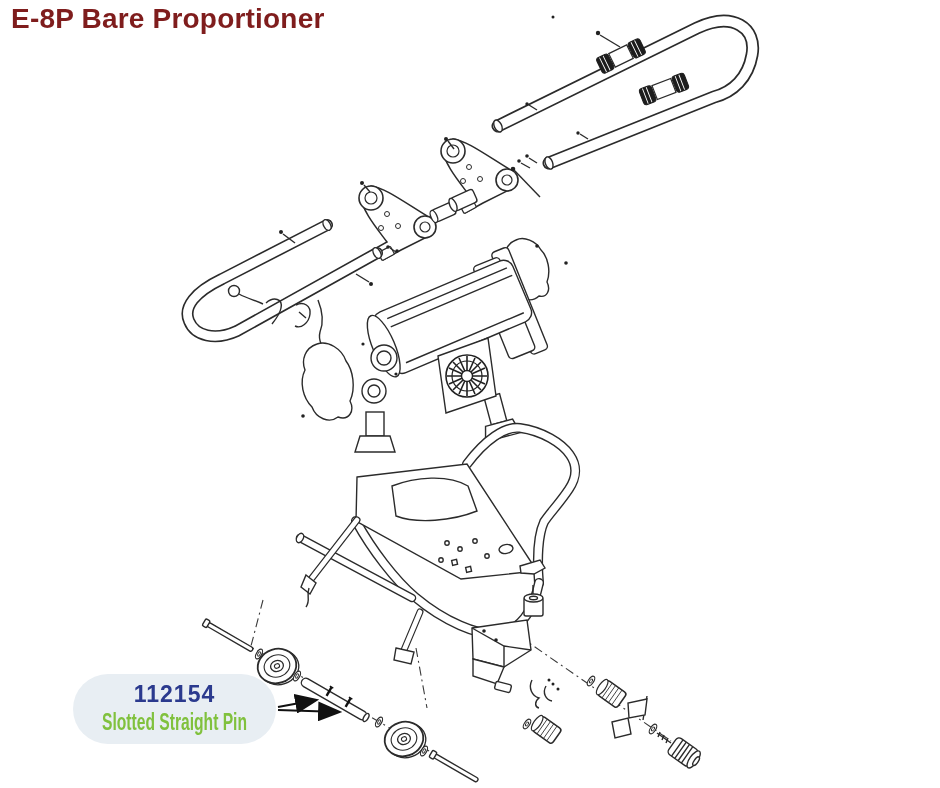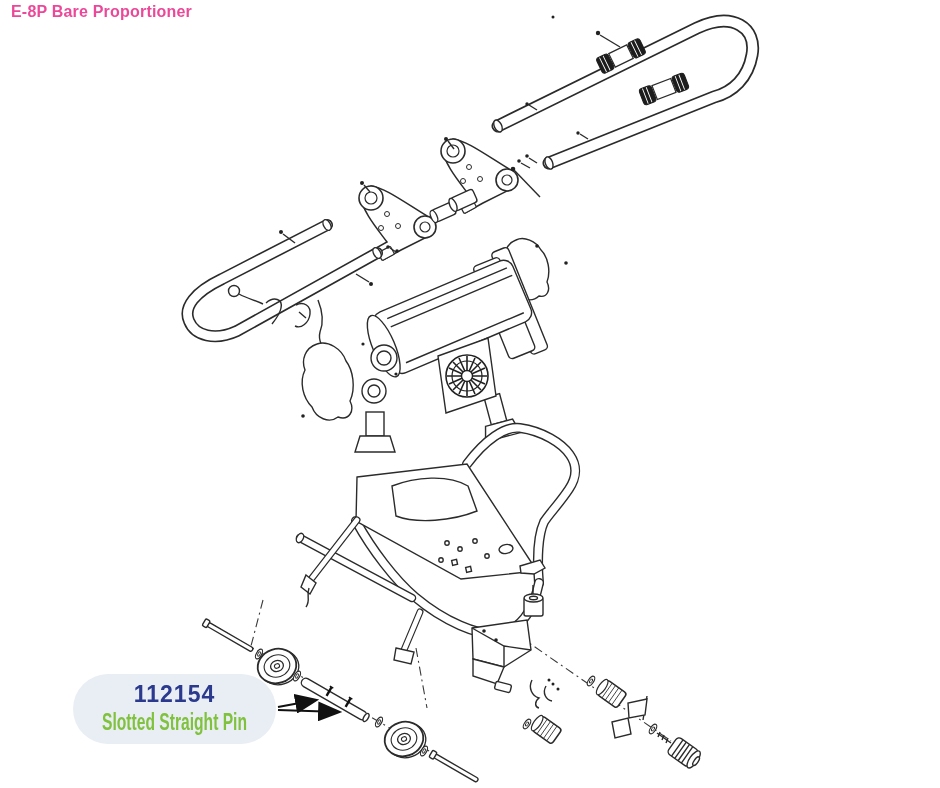--- a/index.html
+++ b/index.html
@@ -1,19 +1,19 @@
 <!DOCTYPE html>
 <html><head>
 <meta charset="utf-8">
 <style>
   html,body{margin:0;padding:0;background:#fff;}
   .page{position:relative;width:940px;height:788px;background:#fff;overflow:hidden;
         font-family:"Liberation Sans",sans-serif;}
-  .page-title{position:absolute;top:3px;left:11px;font-size:16px;font-weight:700;
-        color:#ec4899;letter-spacing:.2px;}
+  .page-title{position:absolute;top:3px;left:11px;font-size:28px;font-weight:700;
+        color:#7f1d1d;letter-spacing:.2px;}
   svg{position:absolute;top:0;left:0;}
   .art{stroke:#2b2b2b;fill:none;stroke-width:1.4;}
   .artf{stroke:#2b2b2b;fill:#ffffff;stroke-width:1.4;}
   .tube-o{stroke:#2b2b2b;fill:none;stroke-linecap:round;stroke-linejoin:round;}
   .tube-i{stroke:#ffffff;fill:none;stroke-linecap:round;stroke-linejoin:round;}
   .dashdot{stroke:#3a3a3a;stroke-width:1.1;fill:none;stroke-dasharray:9 4 2 4;}
   .dot{fill:#222;stroke:none;}
   .pn{font-weight:700;font-size:23px;letter-spacing:1px;}
   .pname{font-weight:700;font-size:23px;}
 </style>

